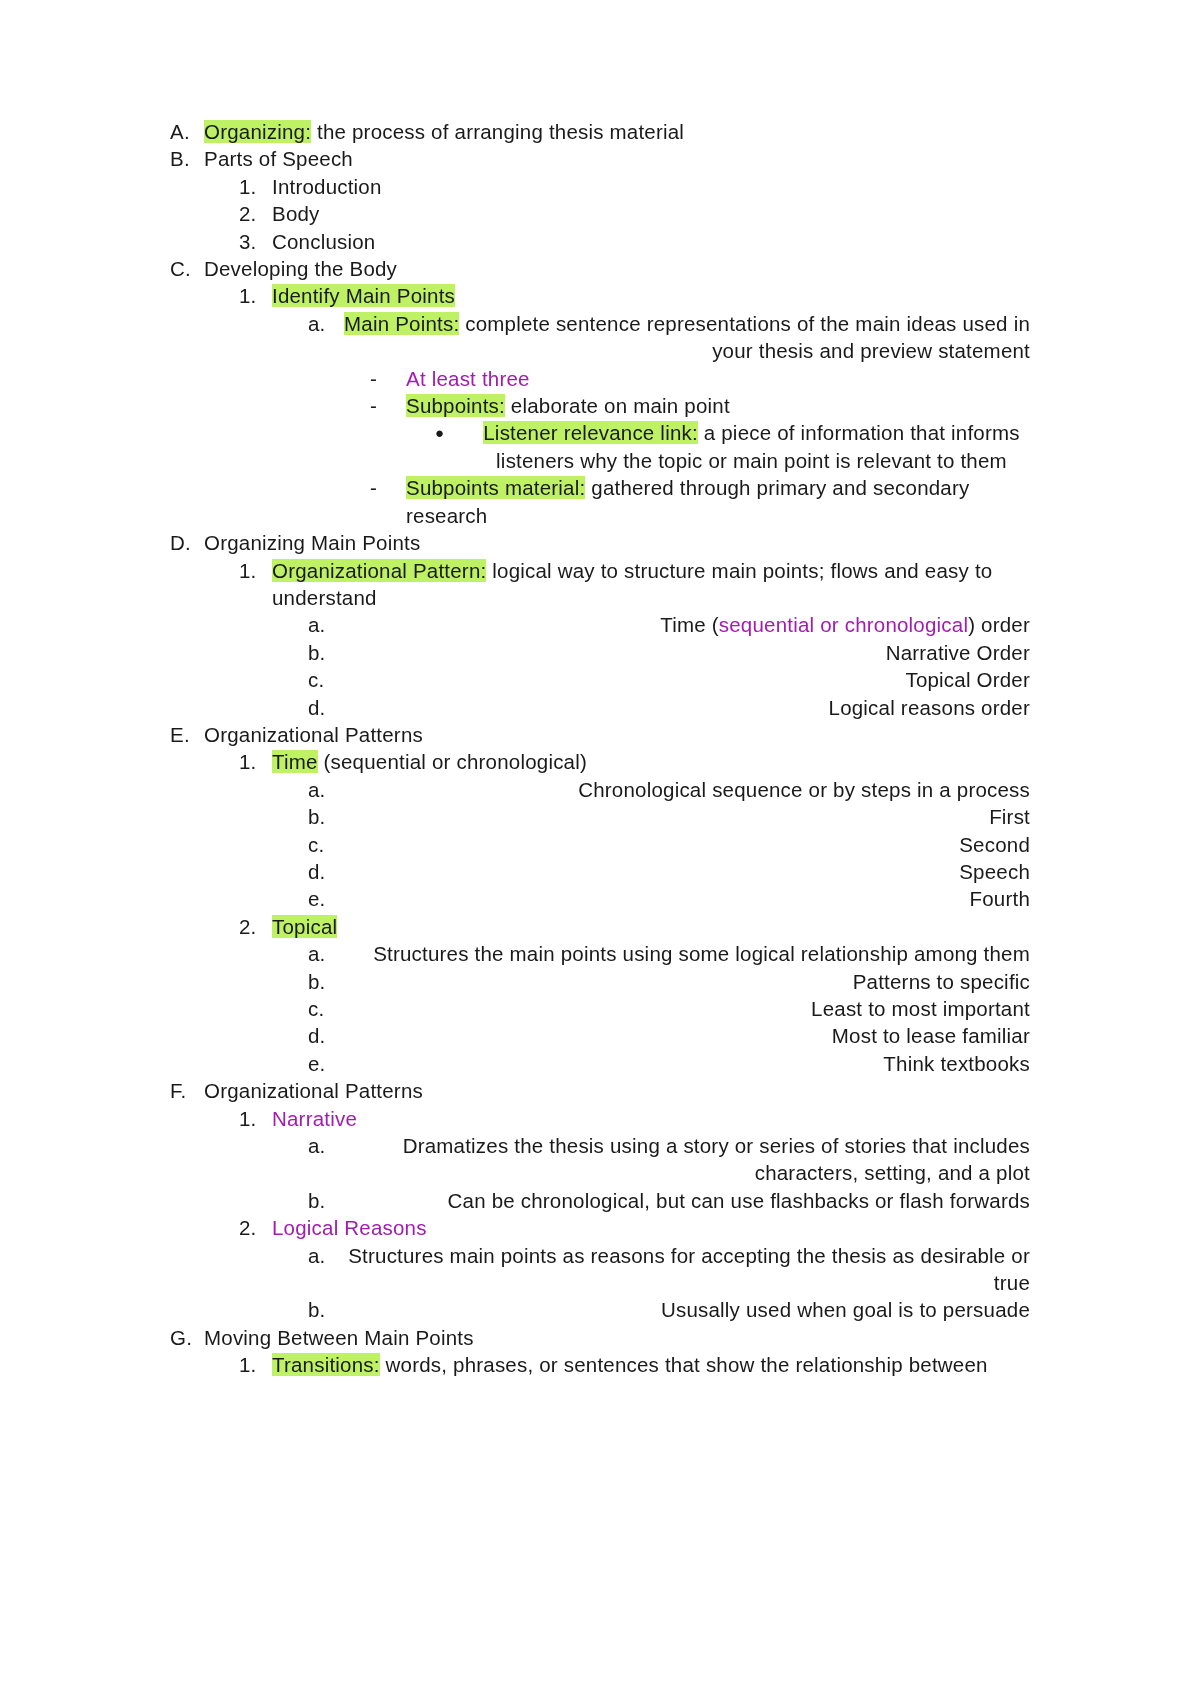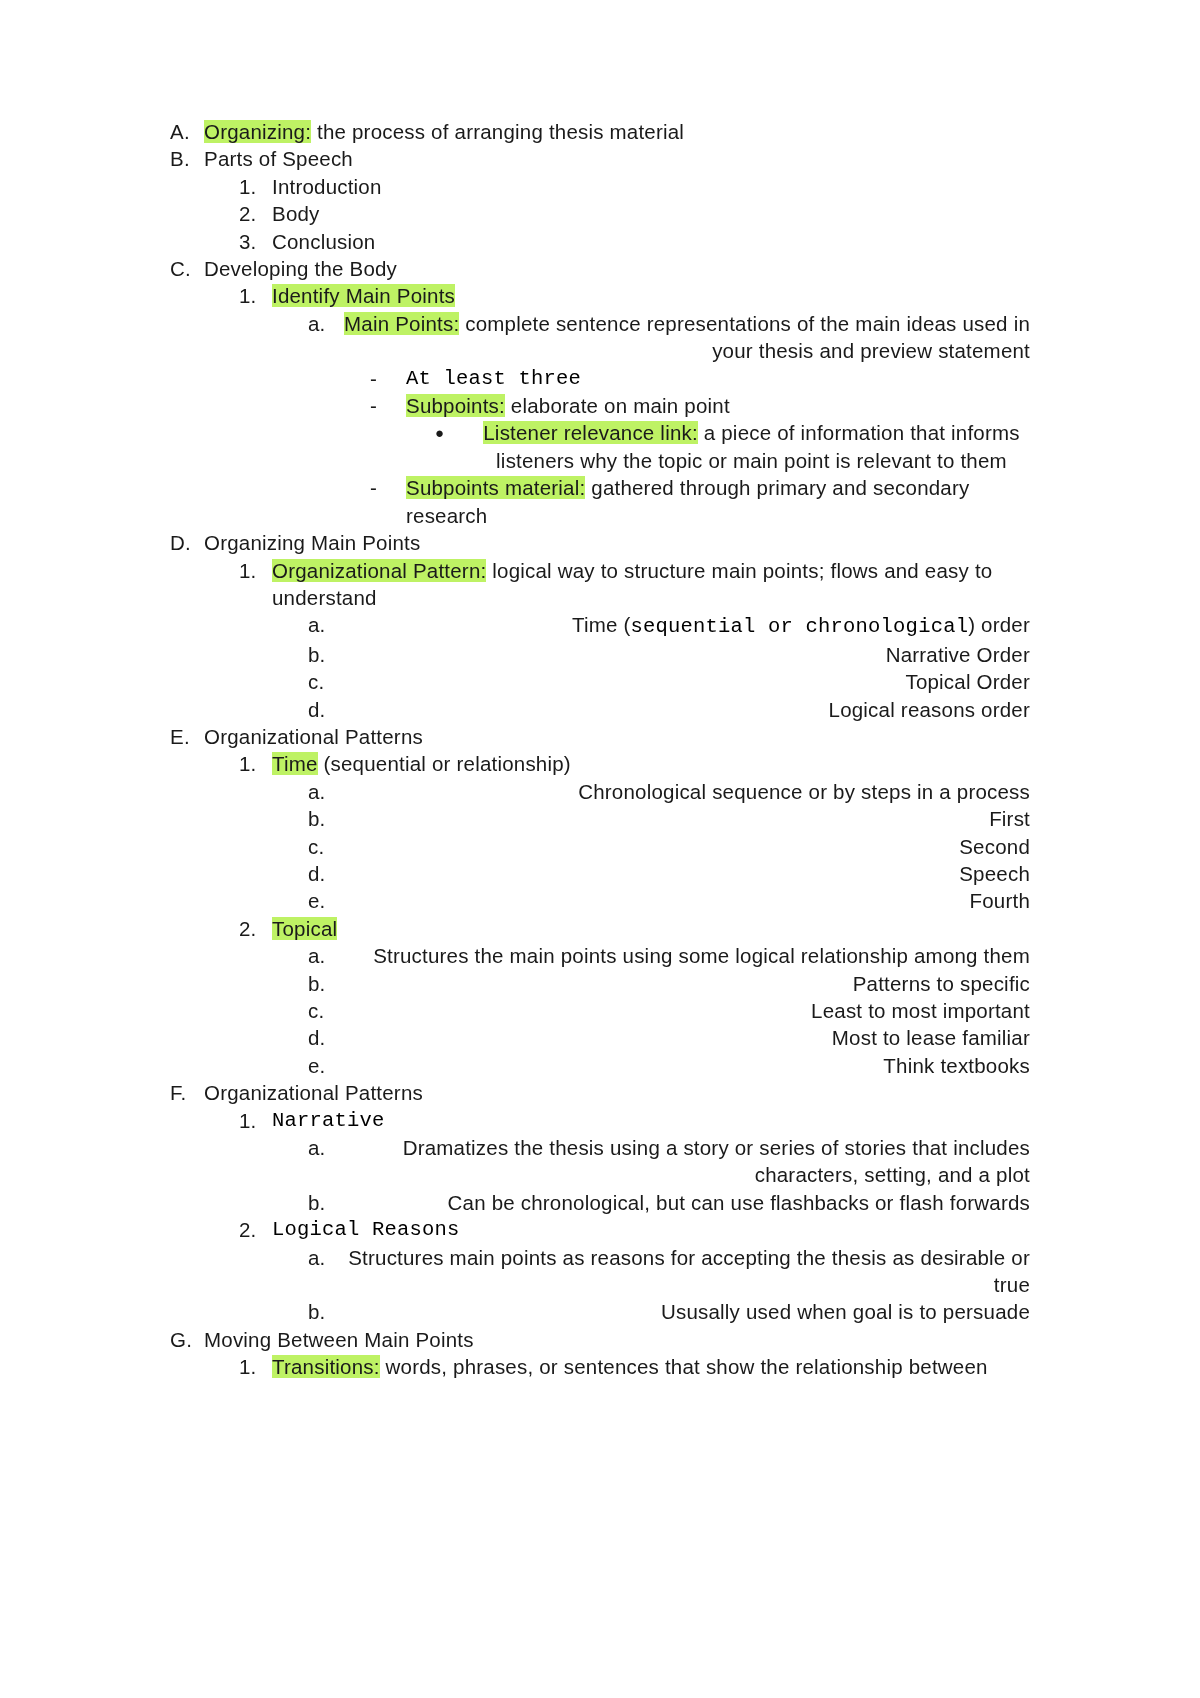--- a/index.html
+++ b/index.html
@@ -69,22 +69,21 @@
   .lvl5 { margin-left: 265px; }
   .lvl5 > .marker { width: 38px; font-size: 15px; line-height: 27.4px; }
   .lvl5 > .content { max-width: 575px; text-align: center; }
 
   .hl {
     background-color: #bef264;
     box-decoration-break: clone;
     -webkit-box-decoration-break: clone;
   }
   .orange {
-    color: #000000;
-    font-family: Liberation Mono, monospace;
+    color: #a21caf;
   }
   .plain { color: #1a1a1a; }
 </style>
 </head>
 <body>
 
 <div class="page">
   <div class="outline">
 
     <div class="row lvl1">
@@ -162,21 +161,21 @@
       <span class="marker">d.</span>
       <span class="content">Logical reasons order</span>
     </div>
 
     <div class="row lvl1">
       <span class="marker">E.</span>
       <span class="content">Organizational Patterns</span>
     </div>
     <div class="row lvl2">
       <span class="marker">1.</span>
-      <span class="content"><span class="hl">Time</span><span class="plain"> (sequential or relationship)</span></span>
+      <span class="content"><span class="hl">Time</span><span class="plain"> (sequential or chronological)</span></span>
     </div>
     <div class="row lvl3">
       <span class="marker">a.</span>
       <span class="content">Chronological sequence or by steps in a process</span>
     </div>
     <div class="row lvl3">
       <span class="marker">b.</span>
       <span class="content">First</span>
     </div>
     <div class="row lvl3">

